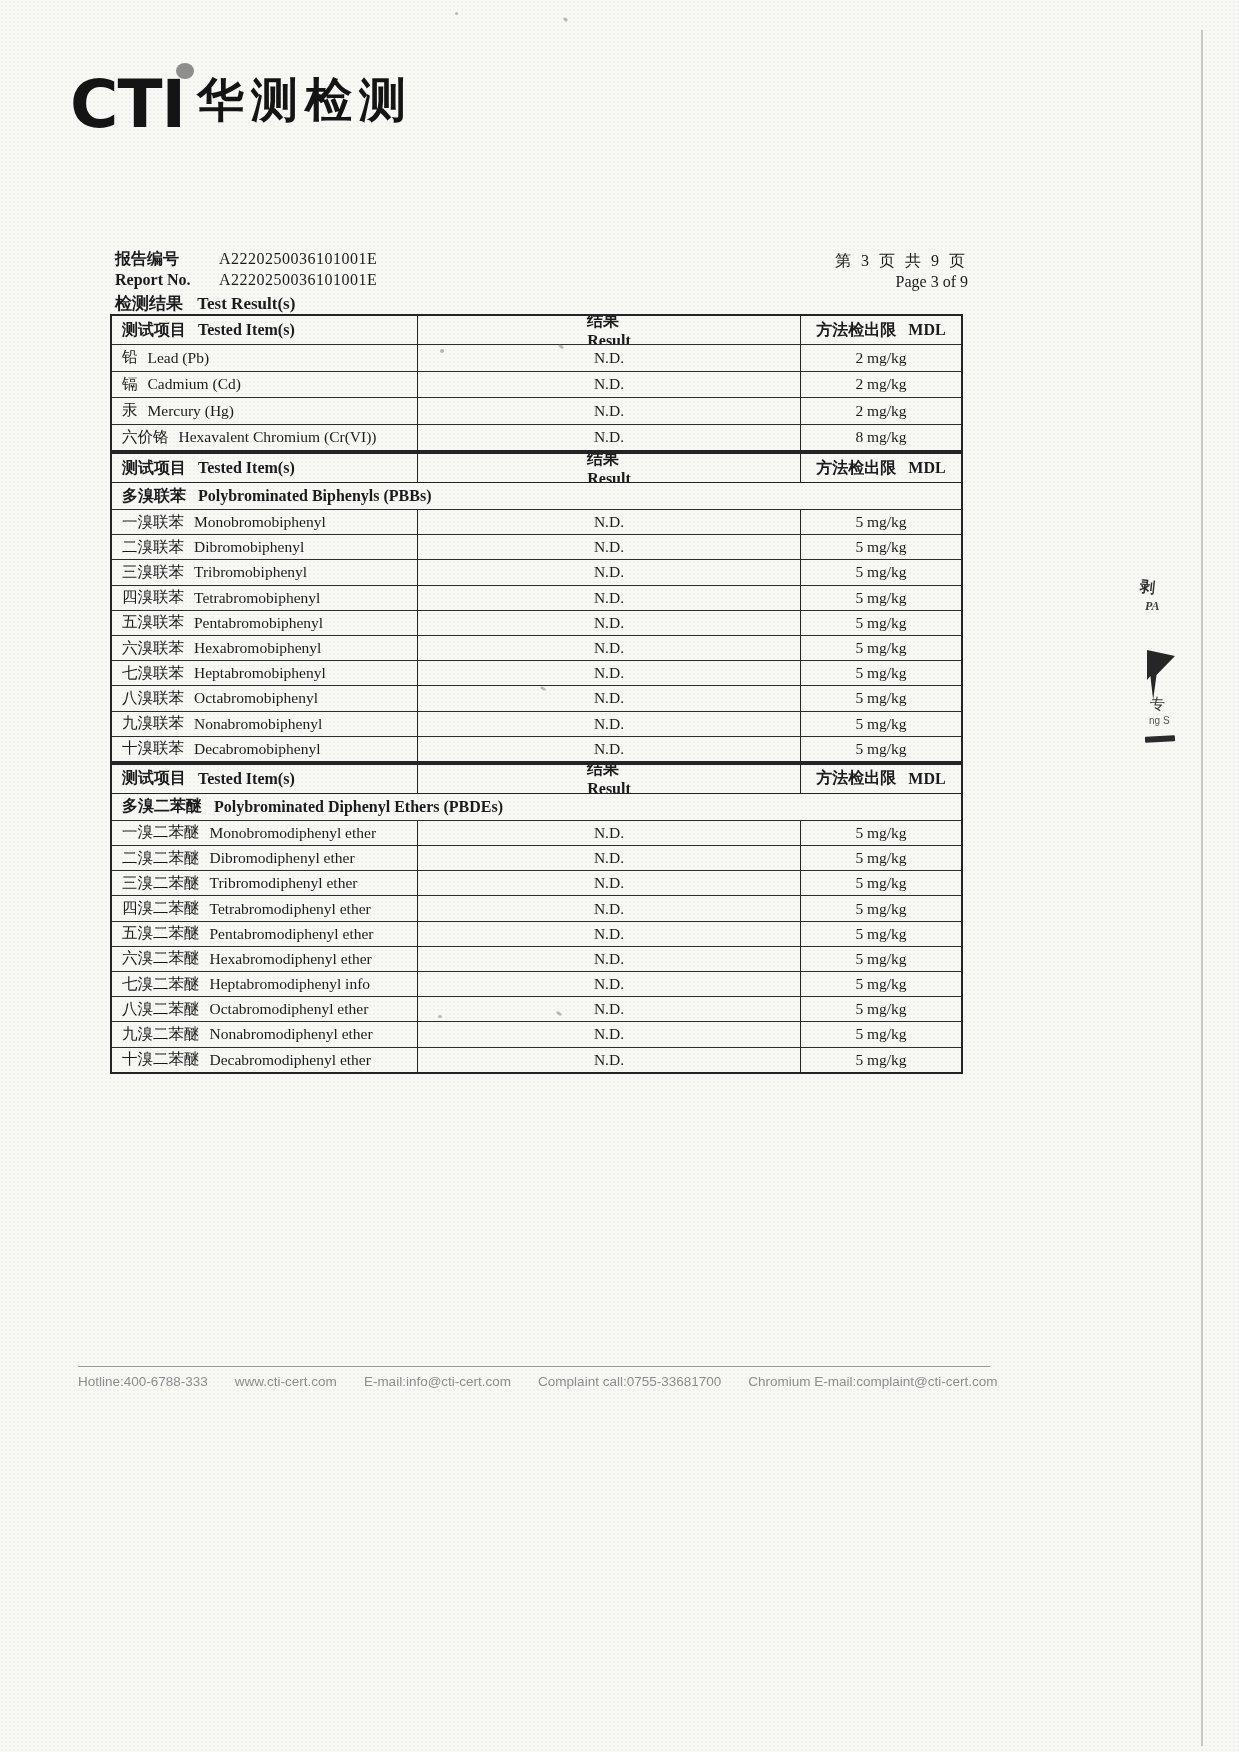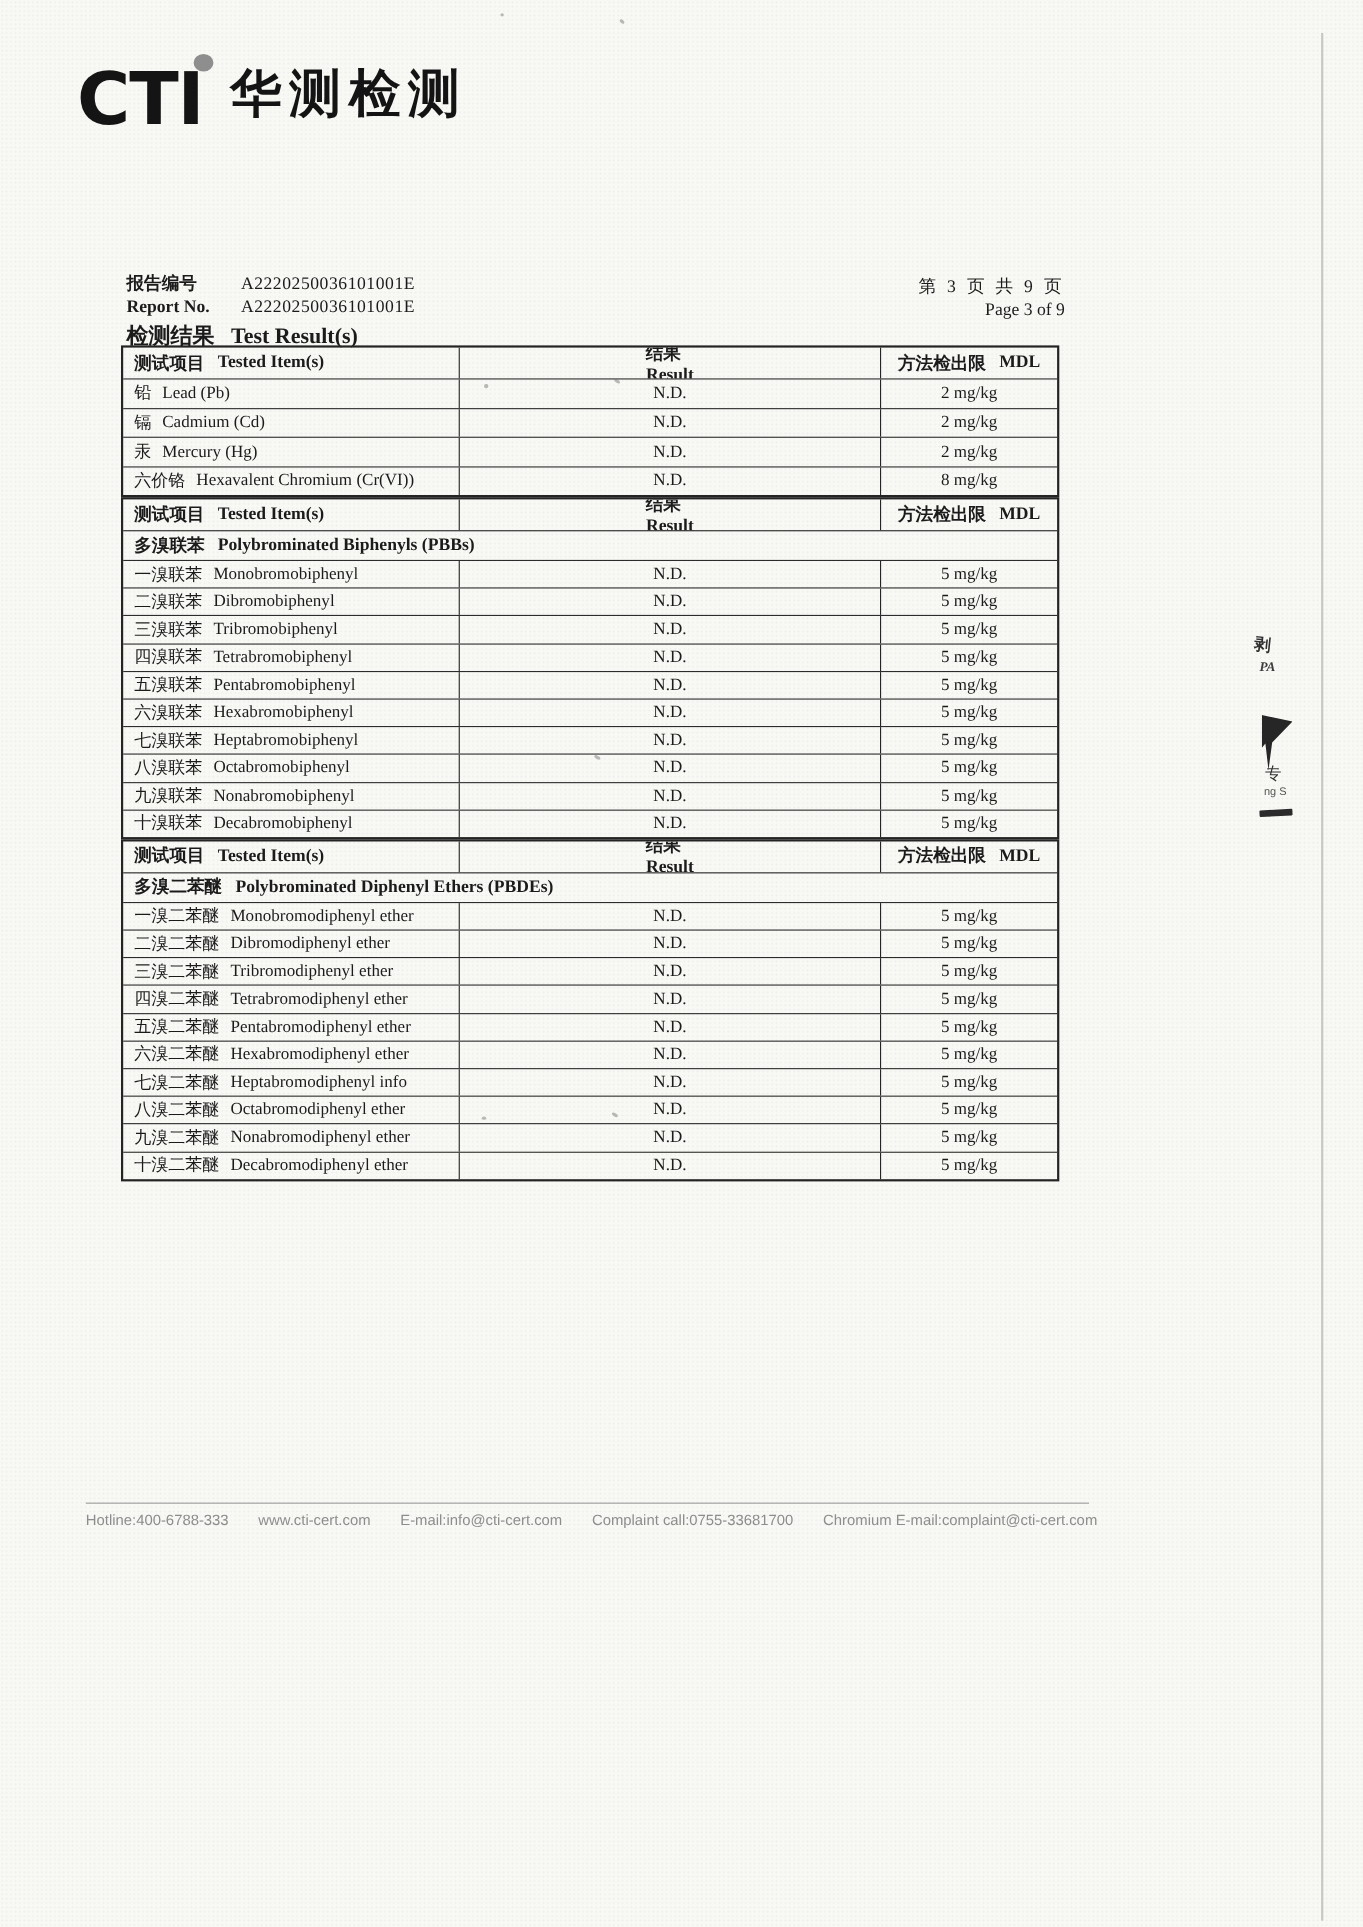--- a/index.html
+++ b/index.html
@@ -10,44 +10,44 @@
     height: 1752px;
     overflow: hidden;
     background-color: #f8f8f5;
     background-image: radial-gradient(rgba(110,110,110,0.055) 1px, transparent 1px);
     background-size: 4px 4px;
     color: #1b1b1b;
     font-family: "Liberation Serif", "DejaVu Serif", serif;
   }
 
   
-  .logo { position: absolute; left: 70px; top: 58px; display: flex; align-items: flex-start; }
+  .logo { position: absolute; left: 70px; top: 72px; display: flex; align-items: flex-start; }
   .logo-cti {
     position: relative;
     font-family: "DejaVu Sans", "Liberation Sans", sans-serif;
     font-weight: bold; font-size: 66px; line-height: 1; letter-spacing: -1px; color: #141414;
   }
   .logo-dot { position: absolute; left: 106px; top: -9px; width: 18px; height: 16px; border-radius: 50%; background: #8e8e8e; }
   .logo-cn {
     font-family: "DejaVu Sans", "Liberation Sans", sans-serif;
-    font-weight: bold; font-size: 47px; line-height: 1.2; margin-left: 24px; letter-spacing: 7px; color: #141414;
+    font-weight: bold; font-size: 47px; line-height: 1.2; margin-left: 12px; letter-spacing: 7px; color: #141414;
   }
 
   
   .title-block { position: absolute; left: 110px; width: 853px; top: 154px; text-align: center; }
   .title-zh { font-family: "DejaVu Sans", sans-serif; font-size: 37px; font-weight: bold; letter-spacing: 6px; }
   .title-en { font-family: "Liberation Serif", serif; font-size: 42px; font-weight: bold; letter-spacing: 1px; margin-top: 0px; }
 
   
   .report-block { position: absolute; left: 115px; top: 248px; font-size: 16px; line-height: 21px; }
   .rb-row .lbl { display: inline-block; min-width: 100px; font-weight: bold; }
   .rb-row .val { letter-spacing: 0.5px; }
   .page-block { position: absolute; left: 806px; top: 250px; width: 162px; text-align: right; font-size: 16px; line-height: 21px; }
   .page-zh { letter-spacing: 3px; }
-  .result-label { position: absolute; left: 115px; top: 292px; font-weight: bold; font-size: 20px; }
+  .result-label { position: absolute; left: 115px; top: 292px; font-weight: bold; font-size: 17px; }
   .result-label .zh { margin-right: 10px; }
 
   
   .content { position: absolute; left: 110px; top: 314px; width: 853px; }
   .ttable { border: 2px solid #242424; margin-bottom: 0; }
   .thead { display: flex; height: 28px; font-weight: bold; font-size: 16px; }
   .tc { display: flex; align-items: center; overflow: hidden; }
   .tc1 { width: 305px; padding-left: 10px; }
   .tc2 { width: 383px; justify-content: center; border-left: 1.5px solid #242424; flex-direction: column; }
   .tc3 { flex: 1; justify-content: center; border-left: 1.5px solid #242424; }

